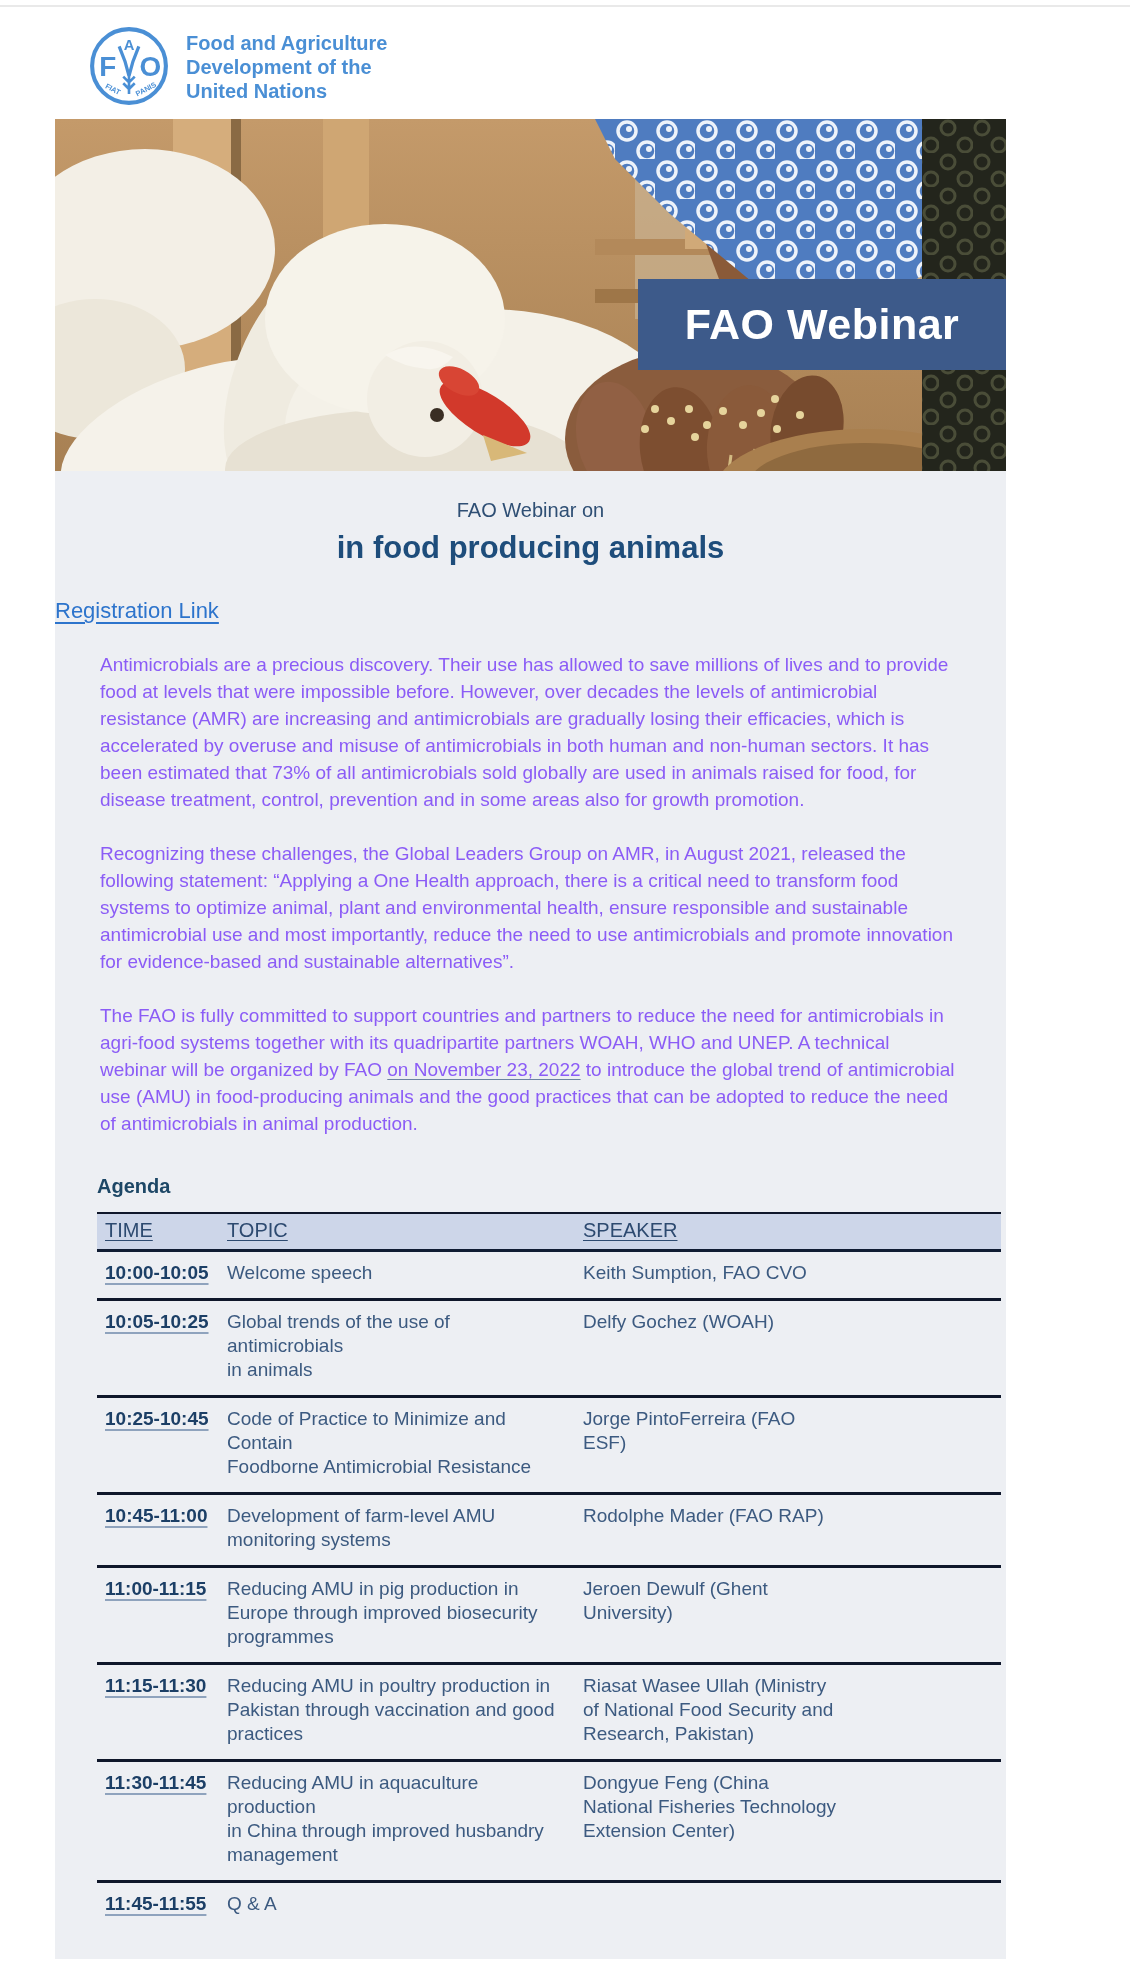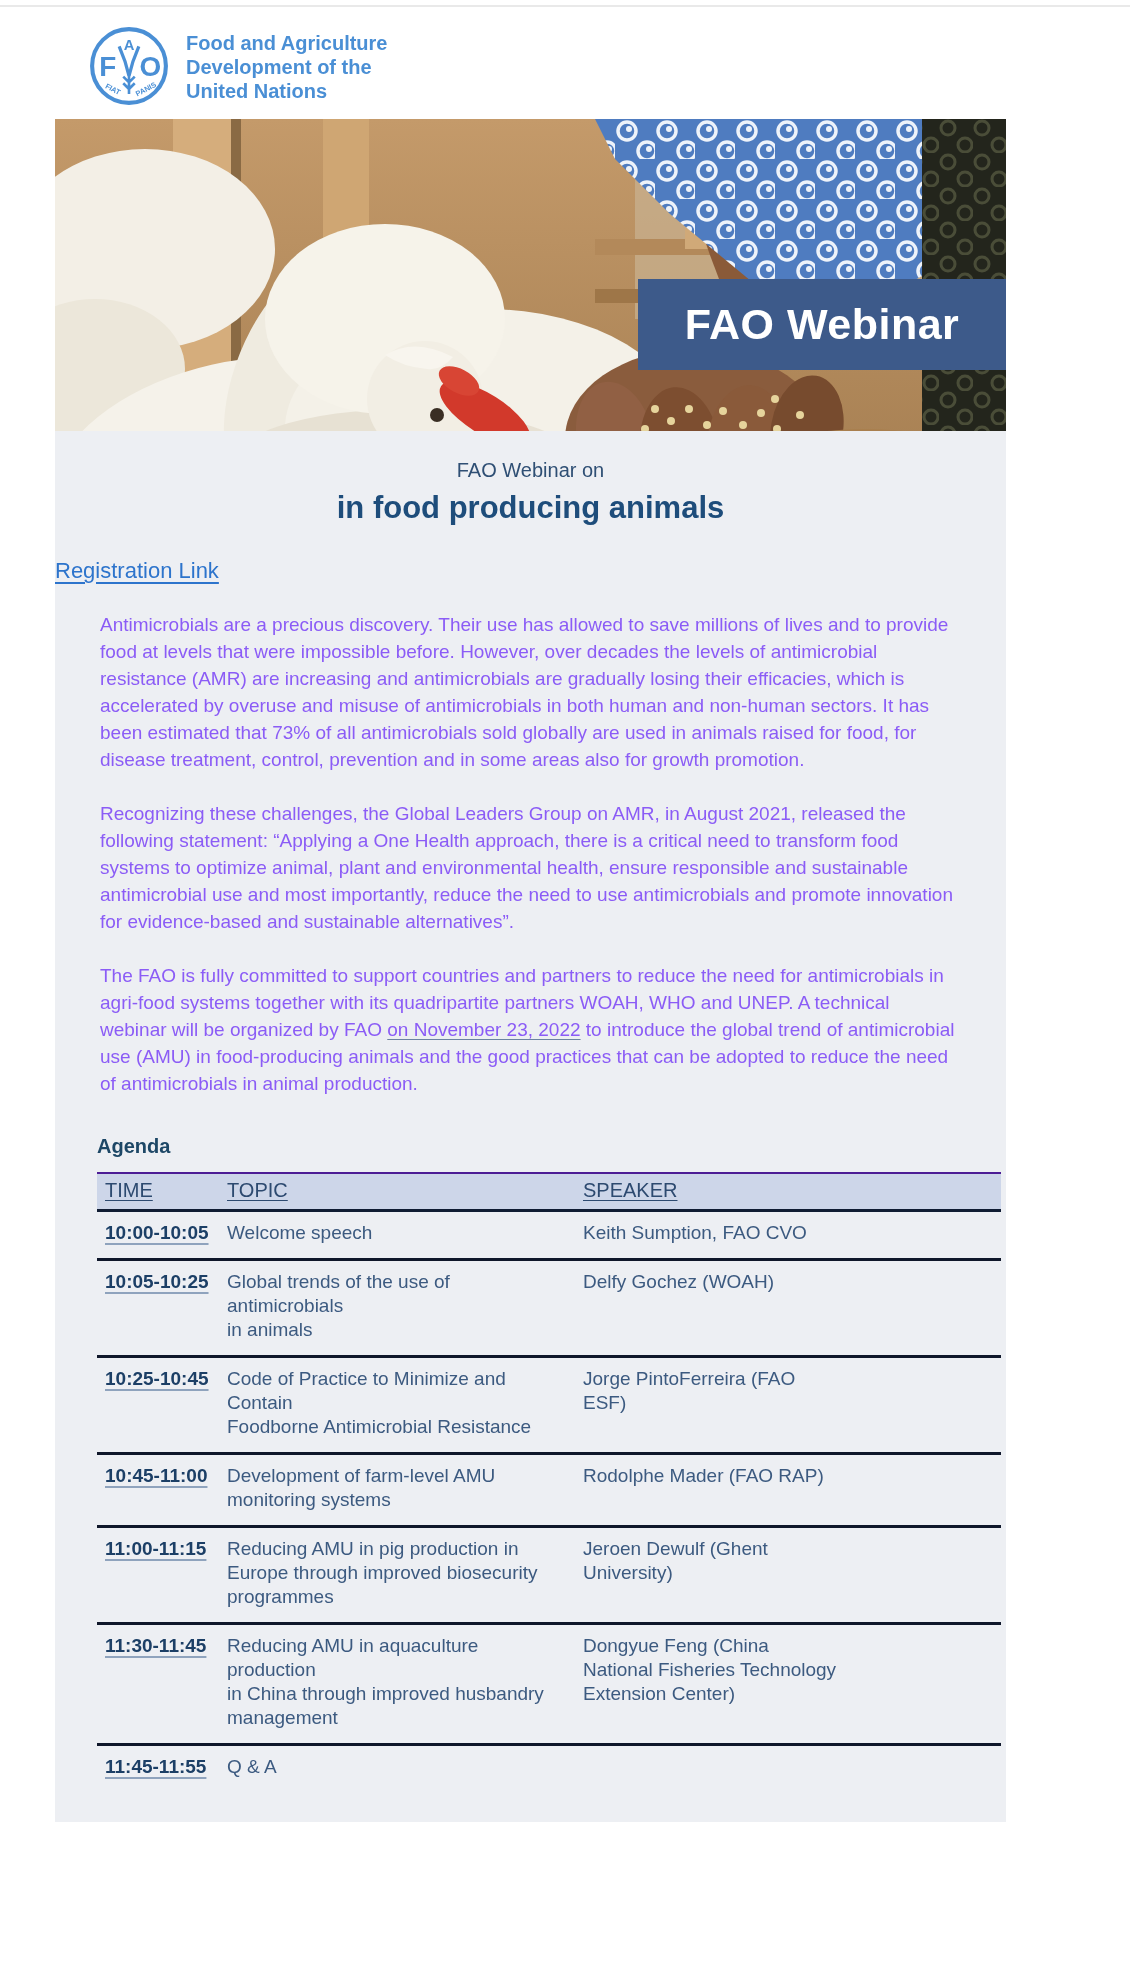--- a/index.html
+++ b/index.html
@@ -3,42 +3,42 @@
 <meta charset="utf-8">
 <style>
   html,body{margin:0;padding:0;background:#ffffff;}
   body{width:1130px;min-height:1988px;font-family:"Liberation Sans","DejaVu Sans",sans-serif;-webkit-font-smoothing:antialiased;}
   .top-rule{height:2px;background:#e9e9e9;margin-top:5px;}
   
   .header{padding:18px 0 0 88px;height:94px;background:#ffffff;display:flex;align-items:flex-start;}
   .logo-svg{width:82px;height:82px;flex:0 0 auto;}
   .org-name{margin:6px 0 0 16px;color:#4a8fd5;font-weight:bold;font-size:20px;line-height:24px;}
   
-  .hero{position:relative;margin-left:55px;width:951px;height:312px;overflow:hidden;}
+  .hero{position:relative;margin-left:55px;width:951px;height:352px;overflow:hidden;}
   .hero svg{display:block;}
   .banner{position:absolute;left:583px;top:160px;width:368px;height:91px;background:#3d5a8a;display:flex;align-items:center;justify-content:center;}
   .banner-label{color:#ffffff;font-weight:bold;font-size:43px;letter-spacing:0.5px;}
   
   .content{margin-left:55px;width:951px;background:#edeff3;padding:24px 0 30px 0;}
   .kicker{text-align:center;font-size:20px;color:#2f4f74;margin:4px 0 6px;}
   .title{text-align:center;font-weight:bold;font-size:31px;line-height:40px;color:#1e4d7b;}
   .event-date{text-align:center;font-size:22px;color:#27496d;margin-top:8px;}
   .u{text-decoration:underline;text-underline-offset:4px;text-decoration-thickness:1.5px;text-decoration-color:#6b83a1;}
   .reg{ text-align:left;margin-top:30px;}
   .reg a{color:#2d74cc;font-size:22px;text-decoration:underline;text-underline-offset:4px;}
   p.body-par{margin:27px 45px 0 45px;font-size:19px;line-height:27px;color:#8b5cf6;}
   .inline-u{text-decoration:underline;text-underline-offset:3px;text-decoration-color:#6b83a1;}
   
   h2.agenda{margin:38px 45px 14px 42px;font-size:20px;color:#1d4766;font-weight:bold;}
   table.agenda-table{border-collapse:collapse;table-layout:fixed;width:904px;margin-left:42px;}
   .agenda-table col.c-time{width:122px;}
   .agenda-table col.c-topic{width:356px;}
   .agenda-table col.c-speaker{width:330px;}
   .agenda-table col.c-fill{width:96px;}
-  .agenda-table th{background:#cdd6e9;border-top:2px solid #4c1d95;border-bottom:3px solid #101c33;
+  .agenda-table th{background:#cdd6e9;border-top:2px solid #0f172a;border-bottom:3px solid #101c33;
       text-align:left;font-weight:normal;font-size:20px;color:#2d4a70;padding:5px 8px 7px 8px;}
   .agenda-table th span{text-decoration:underline;text-decoration-thickness:1px;text-underline-offset:3px;}
   .agenda-table td{vertical-align:top;border-bottom:3px solid #0f172a;padding:9px 8px 13px 8px;
       font-size:19px;line-height:24px;color:#3c5a80;white-space:pre-line;}
   .agenda-table tr:last-child td{border-bottom:none;}
   .agenda-table td.time{font-weight:bold;color:#1c3f66;white-space:nowrap;
       text-decoration:underline;text-underline-offset:4px;text-decoration-thickness:1.5px;text-decoration-color:#8fa3bd;}
 </style>
 </head>
 <body>
@@ -209,20 +209,30 @@
       <tr>
         <td class="time">11:00-11:15</td>
         <td>Reducing AMU in pig production in
 Europe through improved biosecurity
 programmes</td>
         <td>Jeroen Dewulf (Ghent
 University)</td>
           <td></td>
       </tr>
       <tr>
+        <td class="time">11:15-11:30</td>
+        <td>Reducing AMU in poultry production in
+Pakistan through vaccination and good
+practices</td>
+        <td>Riasat Wasee Ullah (Ministry
+of National Food Security and
+Research, Pakistan)</td>
+          <td></td>
+      </tr>
+      <tr>
         <td class="time">11:30-11:45</td>
         <td>Reducing AMU in aquaculture production
 in China through improved husbandry
 management</td>
         <td>Dongyue Feng (China
 National Fisheries Technology
 Extension Center)</td>
           <td></td>
       </tr>
       <tr>

